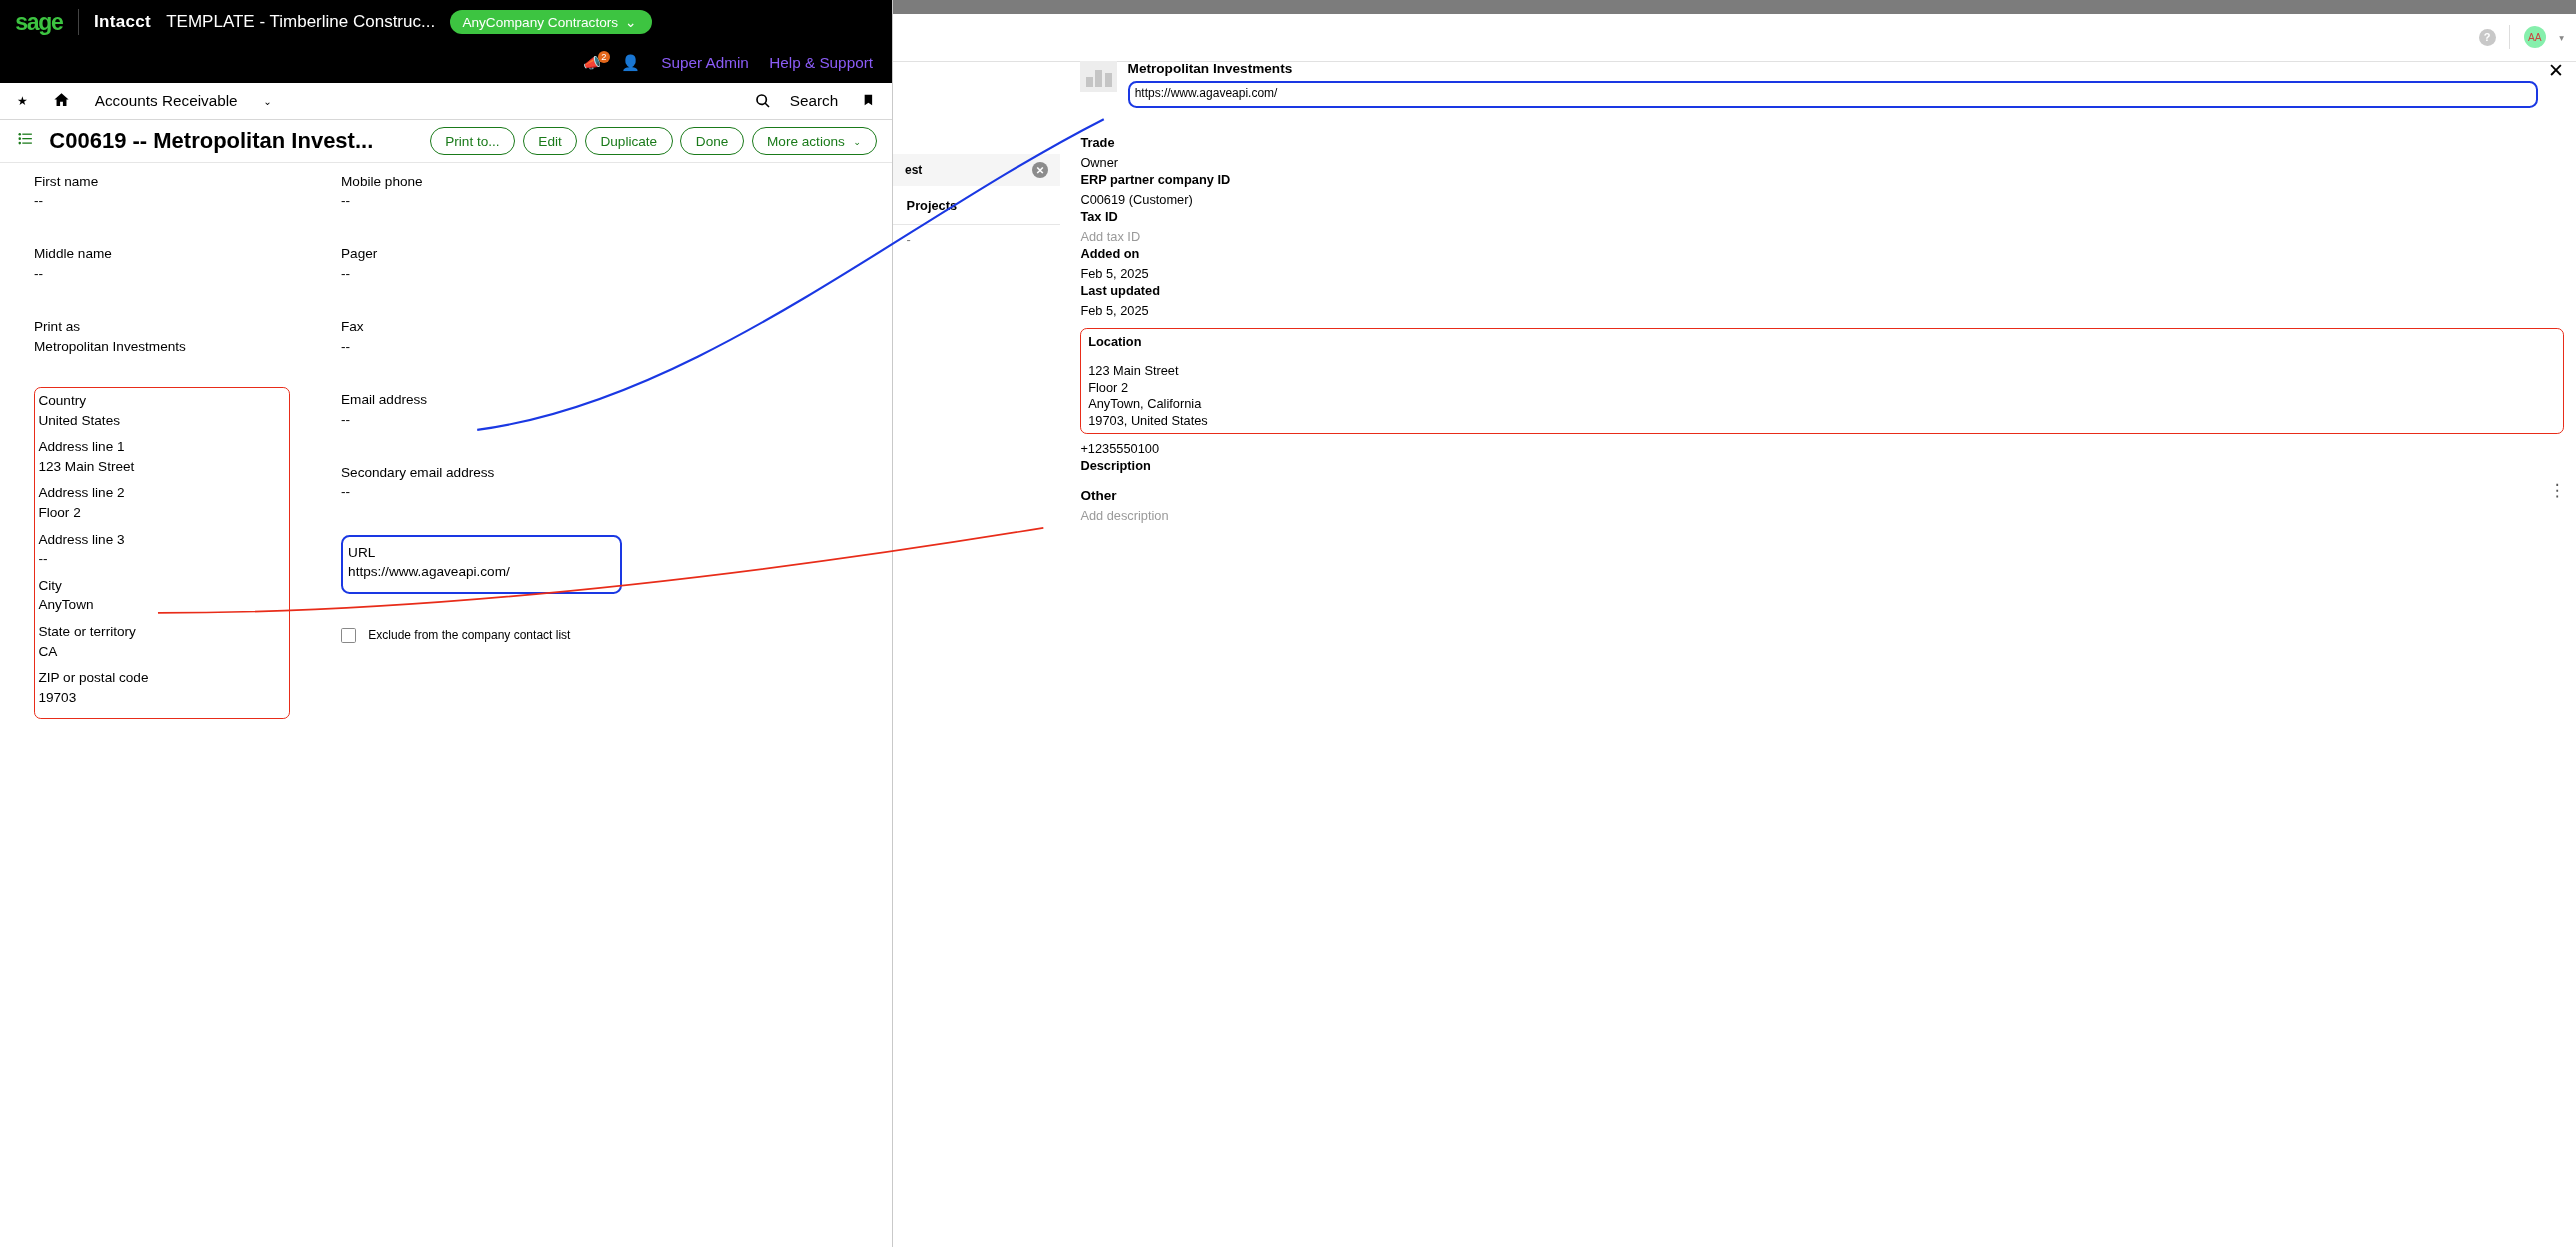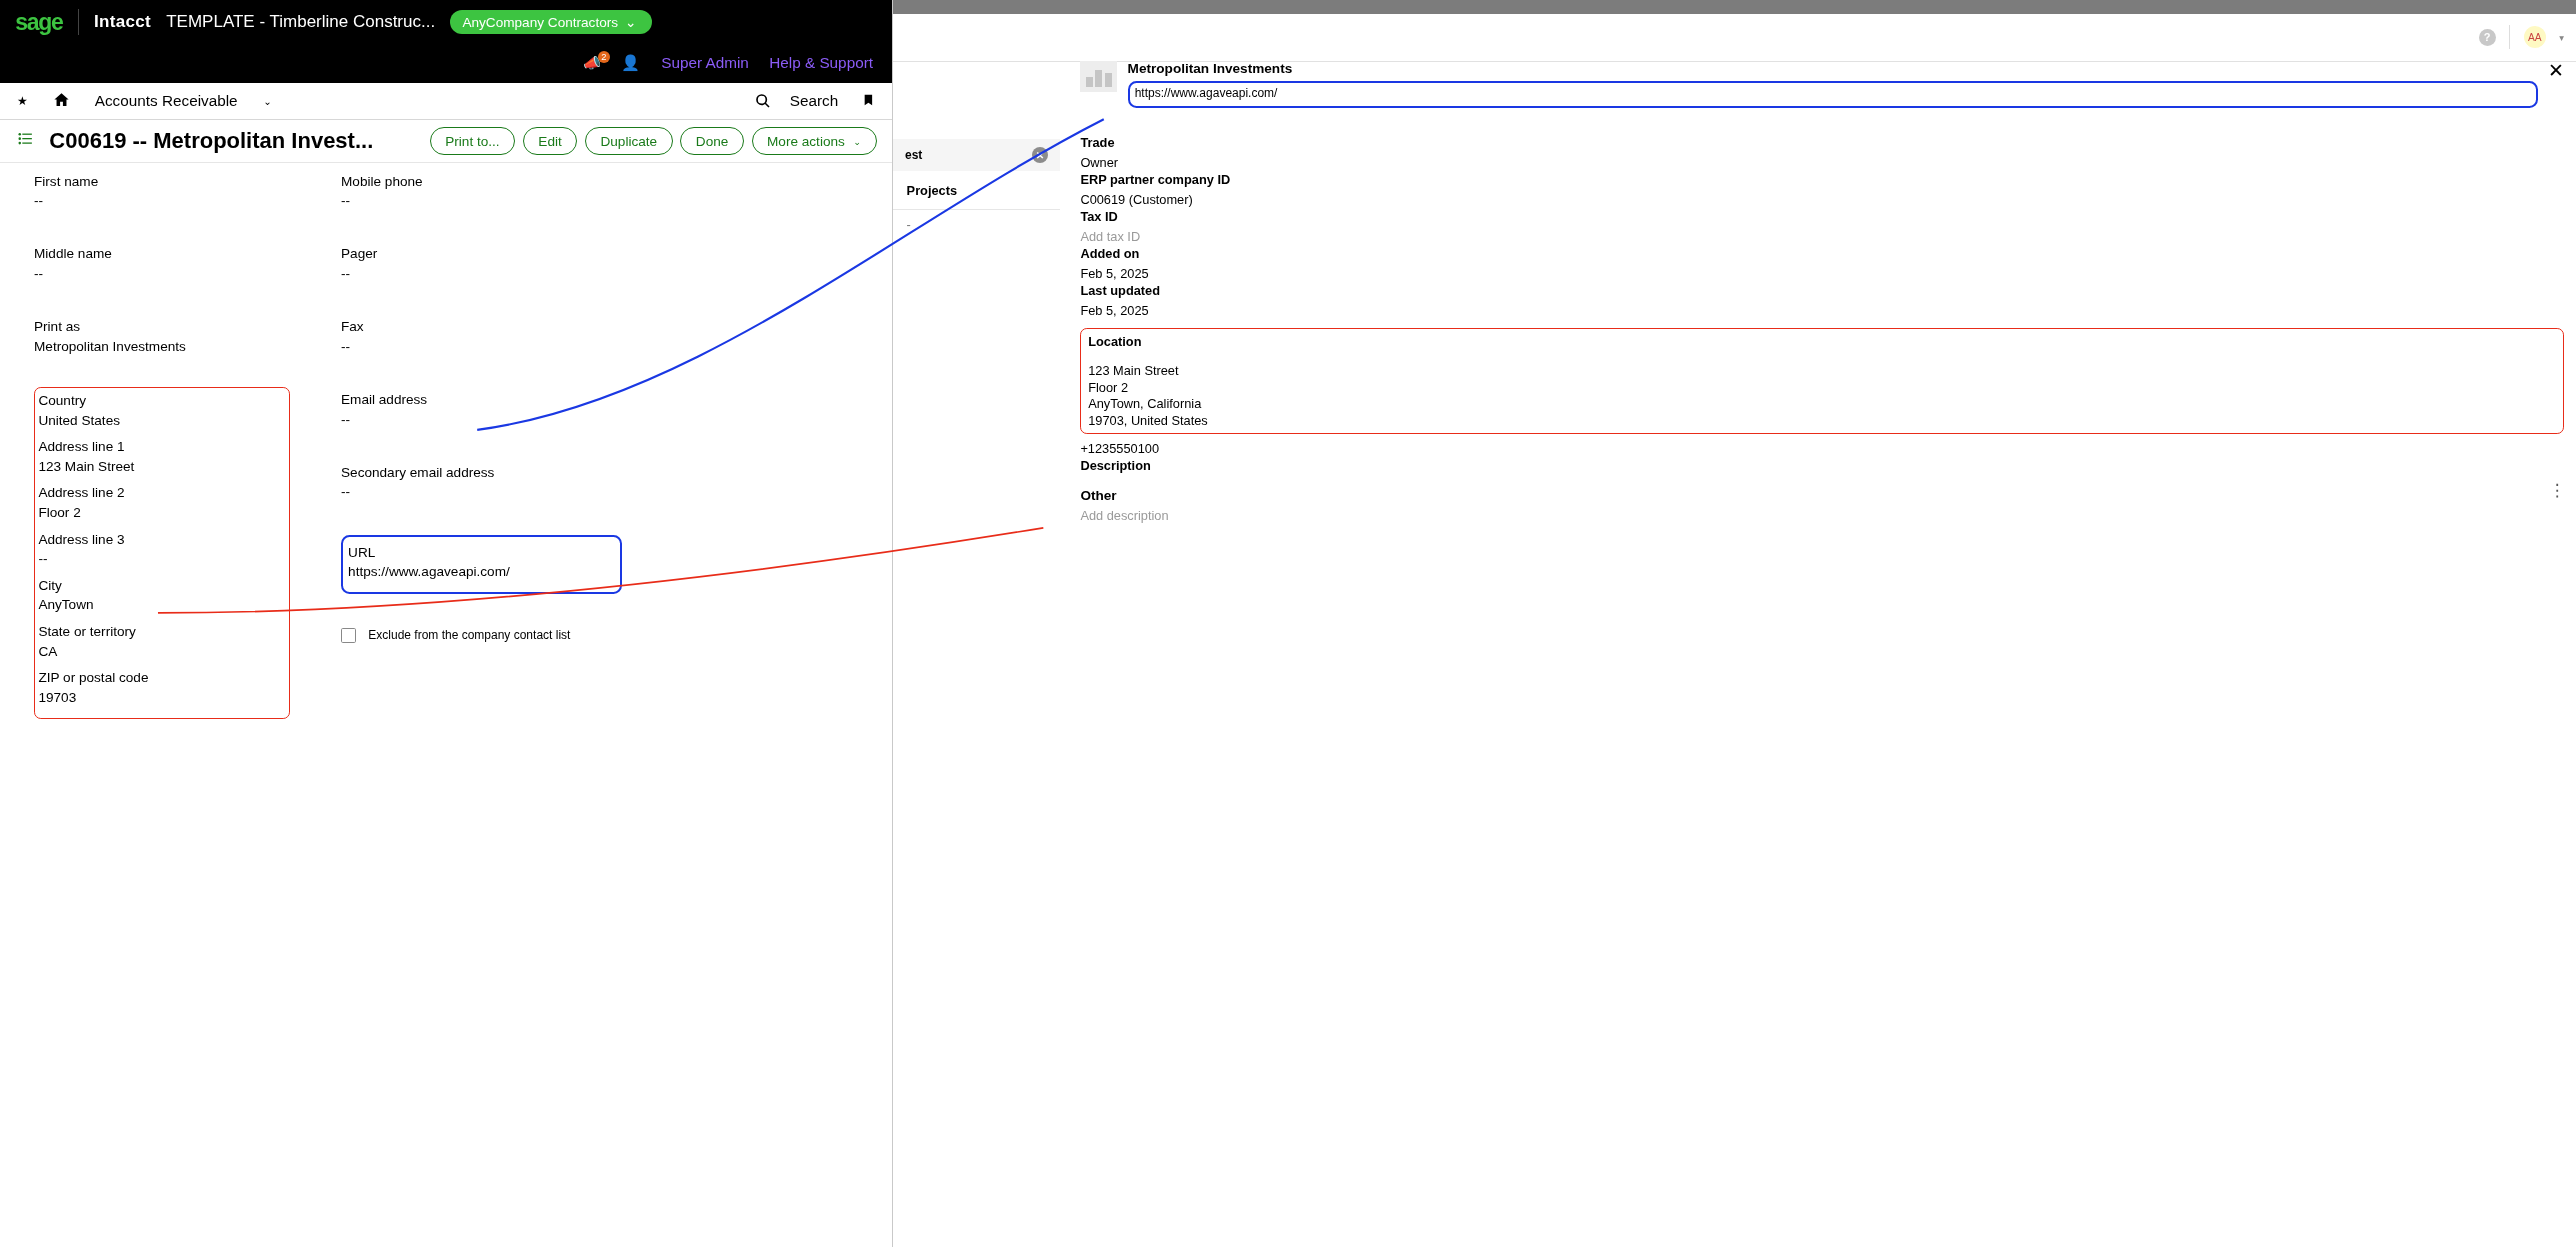--- a/index.html
+++ b/index.html
@@ -109,21 +109,21 @@
       background:#fff; border-left:0.9px solid #c9c9c9;
     }
     .right-topgrey { height:13.6px; background:#7c7c7c; }
     .right-topbar {
       height:48px; border-bottom:0.9px solid #e1e1e1;
       display:flex; align-items:center; justify-content:flex-end;
       padding:0 12px; gap:13.6px;
     }
     .help-circle { width:17px; height:17px; border-radius:50%; background:#c8c8c8; color:#fff; display:flex; align-items:center; justify-content:center; font-size:11px; font-weight:700; }
     .divider-vert { width:0.9px; height:24px; background:#ddd; }
-    .avatar { width:22px; height:22px; border-radius:50%; background:#fef9c3; color:#c94440; font-size:10.2px; font-weight:500; display:flex; align-items:center; justify-content:center; }
+    .avatar { width:22px; height:22px; border-radius:50%; background:#86efac; color:#c94440; font-size:10.2px; font-weight:500; display:flex; align-items:center; justify-content:center; }
 
     .right-hdr {
       display:flex; align-items:flex-start; padding:10.2px 12px 0 12px; gap:10.2px;
     }
     .comp-icon {
       width:37px; height:31px; background:#ededed; display:flex;
       align-items:flex-end; justify-content:center; gap:2.6px; padding-bottom:5.1px;
     }
     .comp-icon span { width:6.8px; background:#c5c5c5; }
     .comp-icon span:nth-child(1){height:10.2px;}
@@ -338,21 +338,21 @@
 
 <div class="right-app">
   <div class="right-topgrey"></div>
   <div class="right-topbar">
     <div class="help-circle">?</div>
     <div class="divider-vert"></div>
     <div class="avatar">AA</div>
     <span style="color:#888;font-size:9.4px;">▾</span>
   </div>
 
-  <div style="position:absolute;left:0;top:45px;width:167px;">
+  <div style="position:absolute;left:0;top:60px;width:167px;">
     <div class="est-row" style="margin-top:94px;">
       <span>est</span>
       <span class="circle-x">✕</span>
     </div>
     <div class="right-row projects-row">
       <span>Projects</span>
     </div>
     <div class="right-row dash-row">-</div>
   </div>
 

